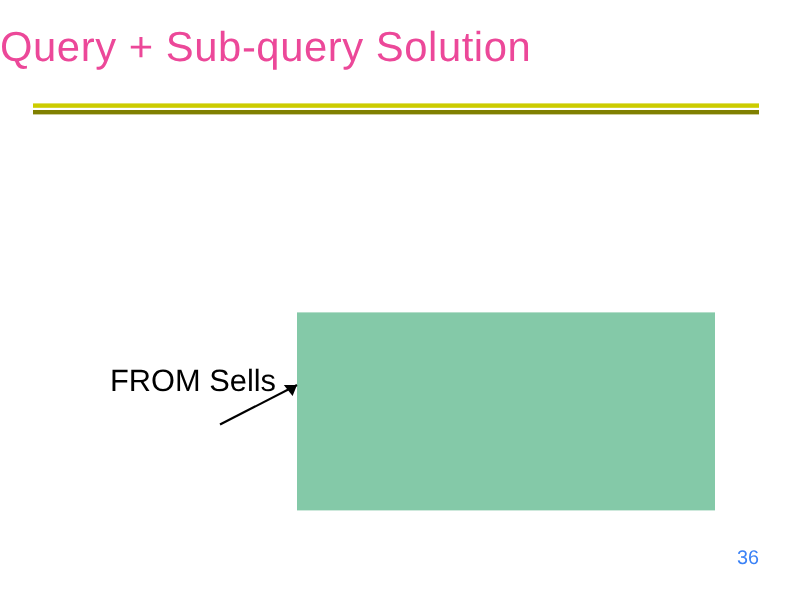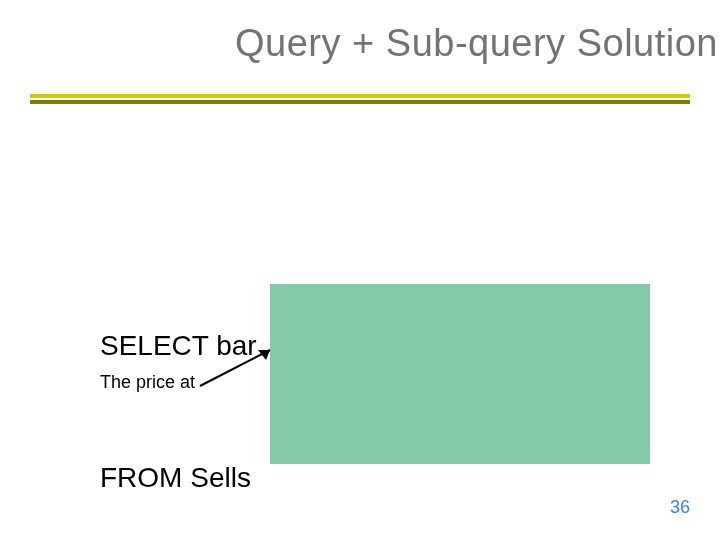--- a/index.html
+++ b/index.html
@@ -10,23 +10,23 @@
     background: #ffffff;
     font-family: Verdana, Geneva, sans-serif;
     position: relative;
     overflow: hidden;
   }
   .title {
     position: absolute;
     top: 22px;
     left: 0;
     width: 718px;
-    text-align: right;
+    text-align: left;
     font-size: 38px;
-    color: #737373;
+    color: #ec4899;
     letter-spacing: 0.5px;
   }
   .rule {
     position: absolute;
     left: 30px;
     width: 660px;
     height: 4px;
   }
   .rule1 { top: 94px; background: #cccc00; }
   .rule2 { top: 100px; background: #808000; }
@@ -80,32 +80,30 @@
 
 <div class="title">Query + Sub-query Solution</div>
 
 <div class="rule rule1"></div>
 <div class="rule rule2"></div>
 
 <div class="highlight"></div>
 
 <div class="query">
   <div class="query-text">
-    <div>SELECT bar</div>
     <div>FROM Sells</div>
     
     
     
     
     
   </div>
 </div>
 
 <div class="annotation">
-  <div>The price at</div>
 </div>
 
 <svg class="arrow" width="90" height="50">
   <line x1="8" y1="42" x2="78" y2="6" stroke="#000" stroke-width="2"></line>
   <polygon points="78,6 66,6 74,16" fill="#000"></polygon>
 </svg>
 
 <div class="page-number">36</div>
 
 </body></html>

